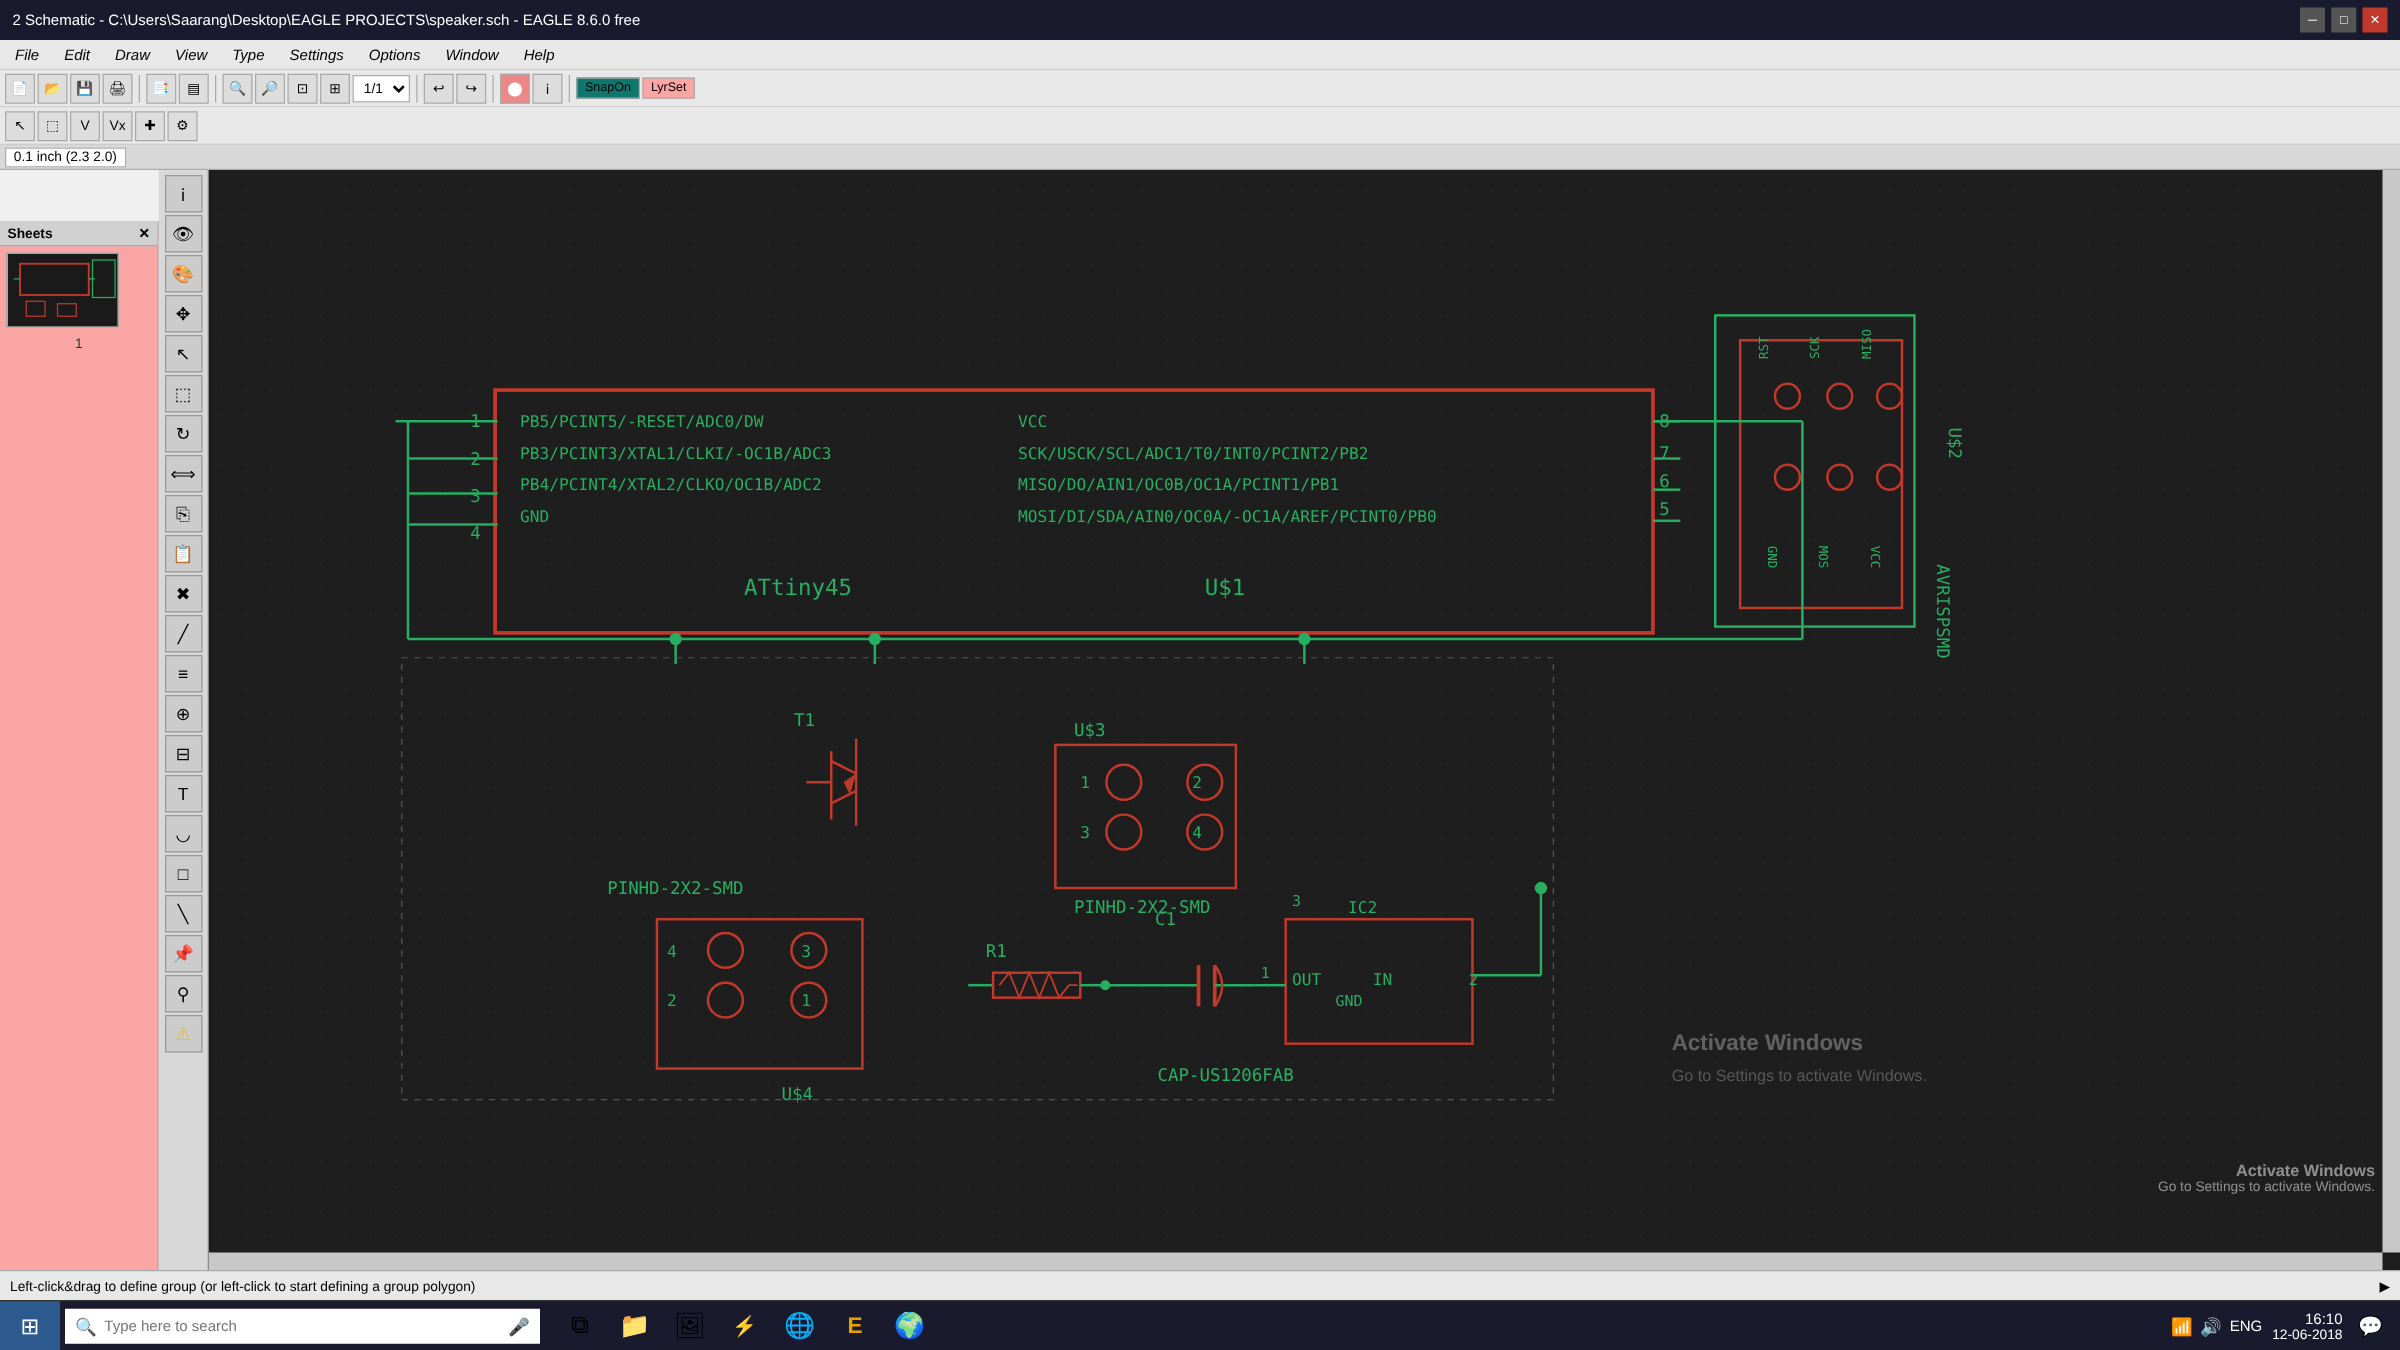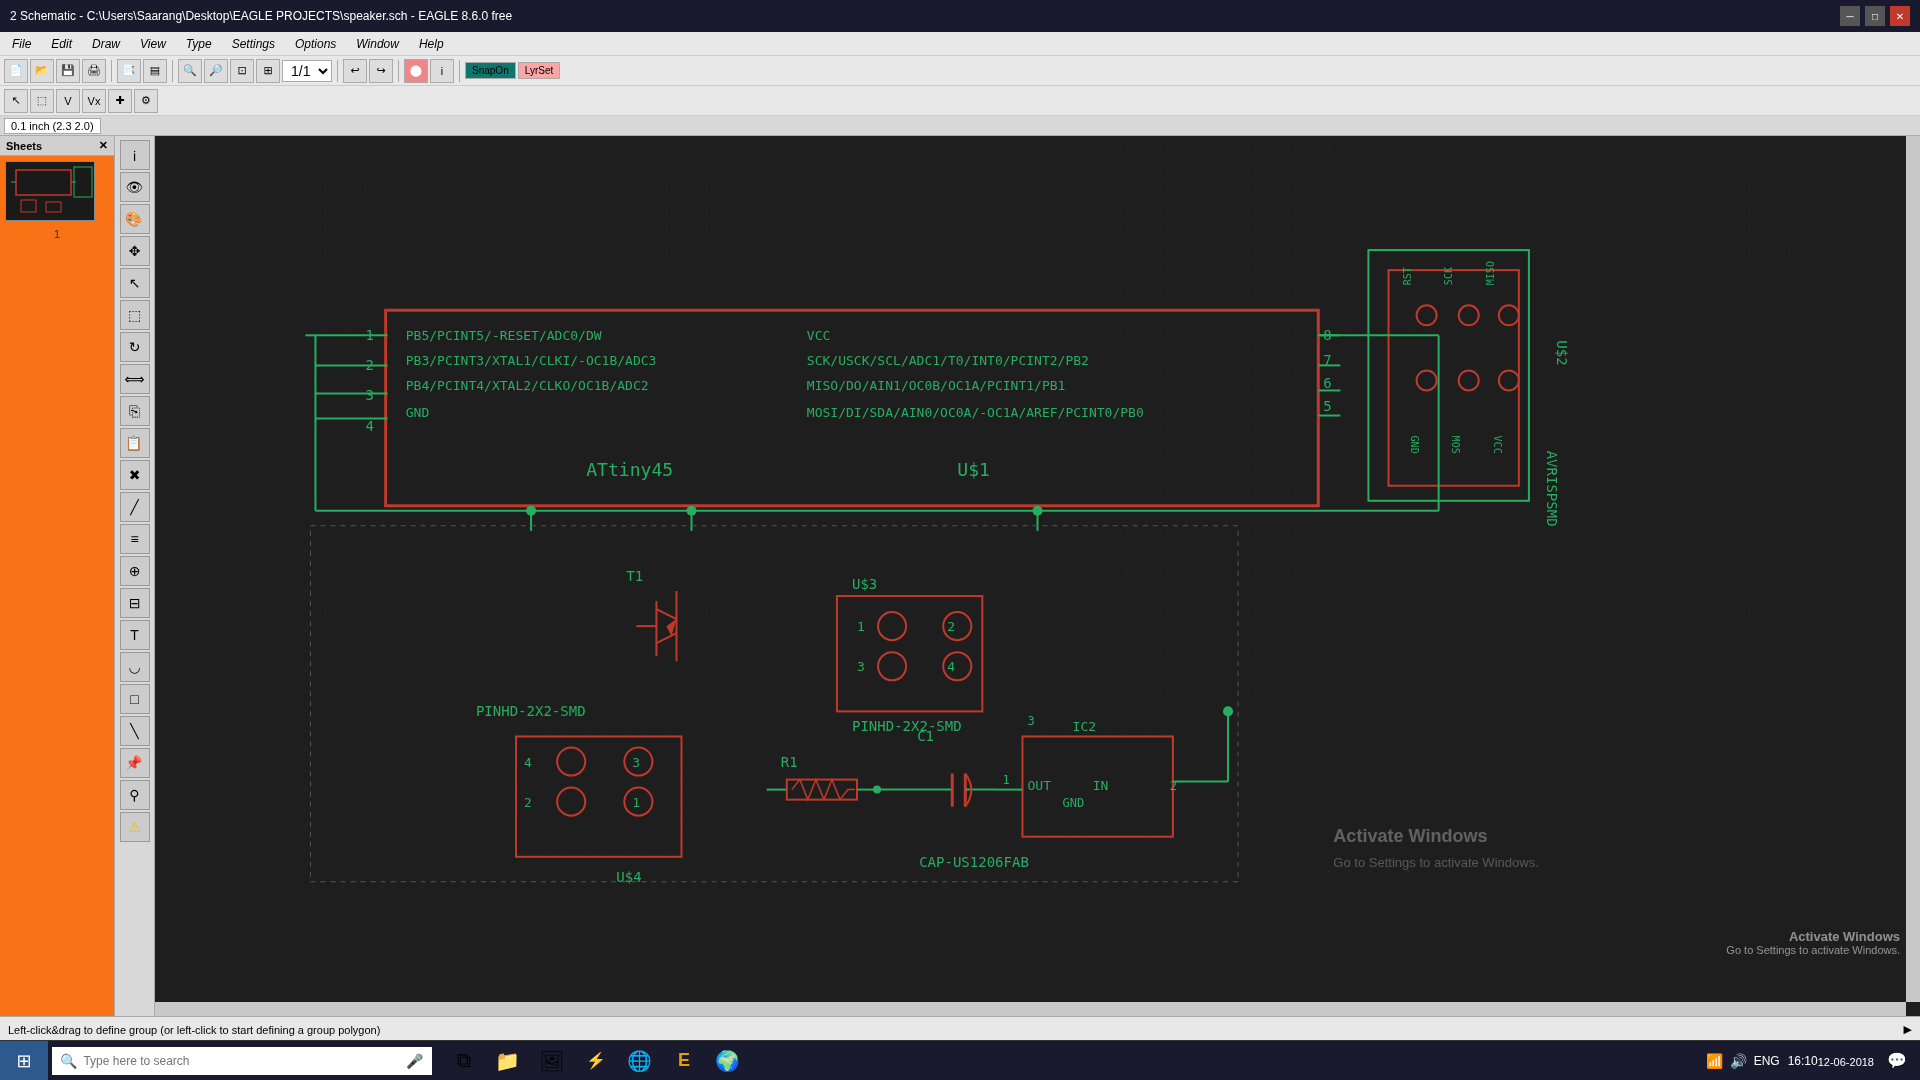--- a/index.html
+++ b/index.html
@@ -66,39 +66,40 @@
     .tb-btn {
       width: 24px; height: 24px;
       background: #ddd;
       border: 1px solid #aaa;
       cursor: pointer;
       display: flex; align-items: center; justify-content: center;
       font-size: 11px;
     }
     .tb-separator { width: 1px; height: 22px; background: #aaa; margin: 0 3px; }
     .tb-dropdown {
-      height: 22px; font-size: 14px; border: 1px solid #aaa; background: #fff; padding: 0 4px;
+      height: 22px; font-size: 11px; border: 1px solid #aaa; background: #fff; padding: 0 4px;
     }
     .tb-special {
       background: #0f766e; border: 1px solid #aaa; padding: 2px 6px; font-size: 10px; cursor: pointer;
     }
 
     
     #main {
       display: flex;
       height: calc(1080px - 30px - 24px - 30px - 30px - 26px - 40px - 40px);
     }
 
     
     #leftpanel {
-      width: 115px;
-      background: #f97316;
+      width: 127px;
+      background: #fca5a5;
       border-right: 1px solid #aaa;
       display: flex;
       flex-direction: column;
+      margin-top: 41px;
     }
     #sheets-header {
       background: #d0d0d0;
       padding: 3px 6px;
       font-size: 11px;
       font-weight: bold;
       border-bottom: 1px solid #aaa;
       display: flex;
       align-items: center;
       justify-content: space-between;
@@ -224,21 +225,21 @@
       display: flex;
       align-items: center;
       height: 40px;
       padding: 0 8px;
       gap: 8px;
     }
     #sys-tray {
       display: flex; align-items: center; gap: 6px; font-size: 11px; color: #fff;
     }
     #clock-area {
-      display: flex; align-items: flex-end; font-size: 11px; color: #fff;
+      display: flex; flex-direction: column; align-items: flex-end; font-size: 11px; color: #fff;
     }
     #notif-btn {
       width: 30px; height: 30px;
       display: flex; align-items: center; justify-content: center;
       cursor: pointer; font-size: 16px; color: #fff;
     }
 
     
     #activate-windows {
       position: absolute;

